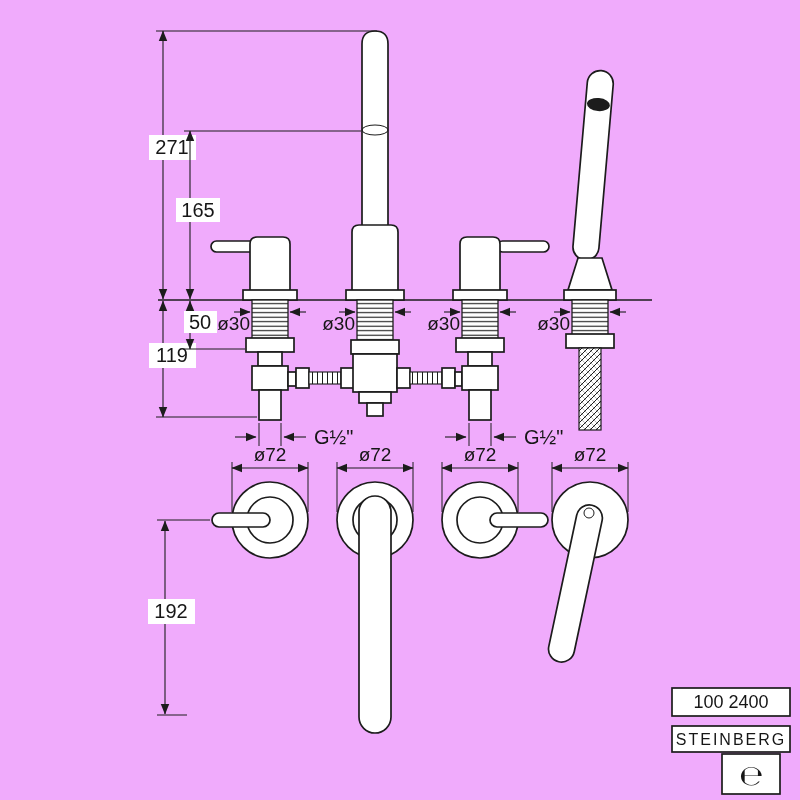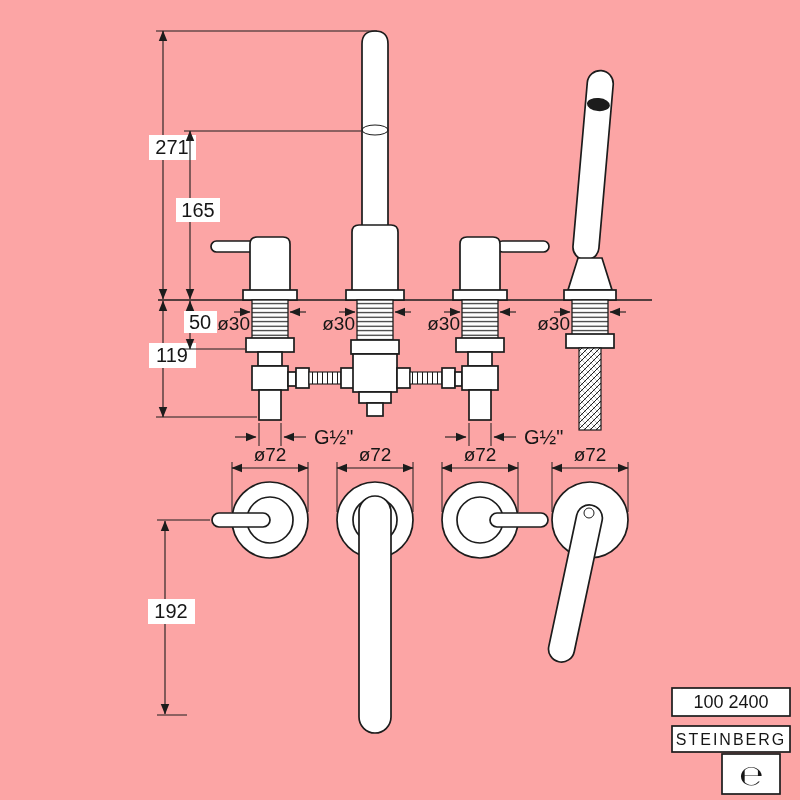--- a/index.html
+++ b/index.html
@@ -1,16 +1,16 @@
 <!DOCTYPE html>
 <html><head>
 <meta charset="utf-8">
 <style>
   html,body{margin:0;padding:0;background:#fff;}
-  .stage{position:relative;width:800px;height:800px;background:#fca5a5;overflow:hidden;}
+  .stage{position:relative;width:800px;height:800px;background:#f0abfc;overflow:hidden;}
   svg{display:block;}
   .ln{stroke:#1c1c1c;stroke-width:1.7;fill:none;}
   .fw{fill:#fff;stroke:#1c1c1c;stroke-width:1.7;}
   .thin{stroke:#1c1c1c;stroke-width:1;fill:none;}
   .dim{stroke:#1c1c1c;stroke-width:1.1;fill:none;}
   .bg{fill:#fff;}
   text{fill:#161616;font-family:"Liberation Sans","DejaVu Sans",sans-serif;}
   .t20{font-size:20px;}
   .t19{font-size:19px;}
   .tb{font-size:18px;}

